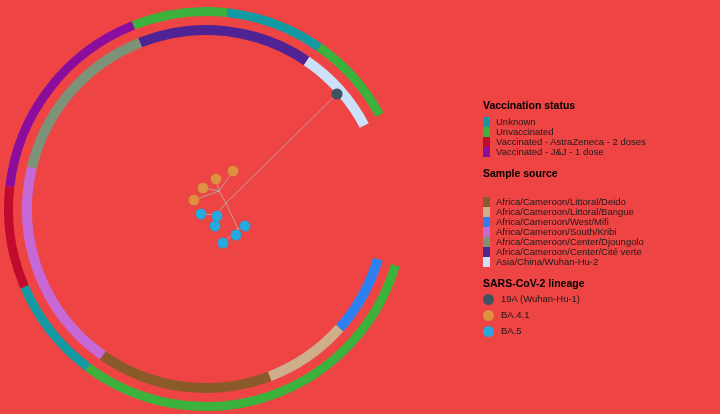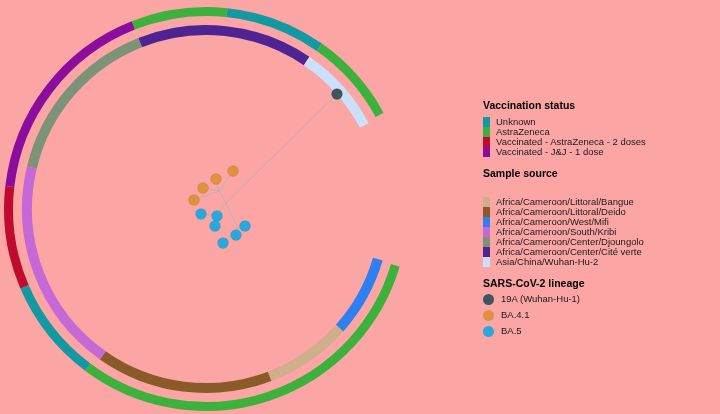--- a/index.html
+++ b/index.html
@@ -1,20 +1,20 @@
 <!DOCTYPE html>
 <html><head>
 <meta charset="utf-8">
 <style>
   html, body { margin: 0; padding: 0; background: #ffffff; }
   .screen {
     position: relative;
     width: 720px;
     height: 414px;
-    background: #fca5a5;
+    background: #ef4444;
     overflow: hidden;
     font-family: "Liberation Sans", sans-serif;
   }
   #plot {
     position: absolute;
     left: 0;
     top: 0;
   }
   .legend-panel {
     position: absolute;
@@ -112,43 +112,43 @@
 
     <div class="legend-section sec-vacc">
       <div class="legend-title">Vaccination status</div>
       <div id="vacc-items">
           <div class="lrow">
             <span class="sw" style="background: rgb(19, 153, 161);"></span>
             <span class="lbl">Unknown</span>
           </div>
           <div class="lrow">
             <span class="sw" style="background: rgb(60, 178, 60);"></span>
-            <span class="lbl">AstraZeneca</span>
+            <span class="lbl">Unvaccinated</span>
           </div>
           <div class="lrow">
             <span class="sw" style="background: rgb(192, 10, 46);"></span>
             <span class="lbl">Vaccinated - AstraZeneca - 2 doses</span>
           </div>
           <div class="lrow">
             <span class="sw" style="background: rgb(138, 13, 158);"></span>
             <span class="lbl">Vaccinated - J&amp;J - 1 dose</span>
           </div>
         </div>
     </div>
 
     <div class="legend-section sec-sample">
       <div class="legend-title">Sample source</div>
       <div id="sample-items">
           <div class="lrow">
+            <span class="sw" style="background: rgb(138, 90, 40);"></span>
+            <span class="lbl">Africa/Cameroon/Littoral/Deido</span>
+          </div>
+          <div class="lrow">
             <span class="sw" style="background: rgb(207, 174, 139);"></span>
             <span class="lbl">Africa/Cameroon/Littoral/Bangue</span>
-          </div>
-          <div class="lrow">
-            <span class="sw" style="background: rgb(138, 90, 40);"></span>
-            <span class="lbl">Africa/Cameroon/Littoral/Deido</span>
           </div>
           <div class="lrow">
             <span class="sw" style="background: rgb(46, 128, 240);"></span>
             <span class="lbl">Africa/Cameroon/West/Mifi</span>
           </div>
           <div class="lrow">
             <span class="sw" style="background: rgb(198, 105, 214);"></span>
             <span class="lbl">Africa/Cameroon/South/Kribi</span>
           </div>
           <div class="lrow">

